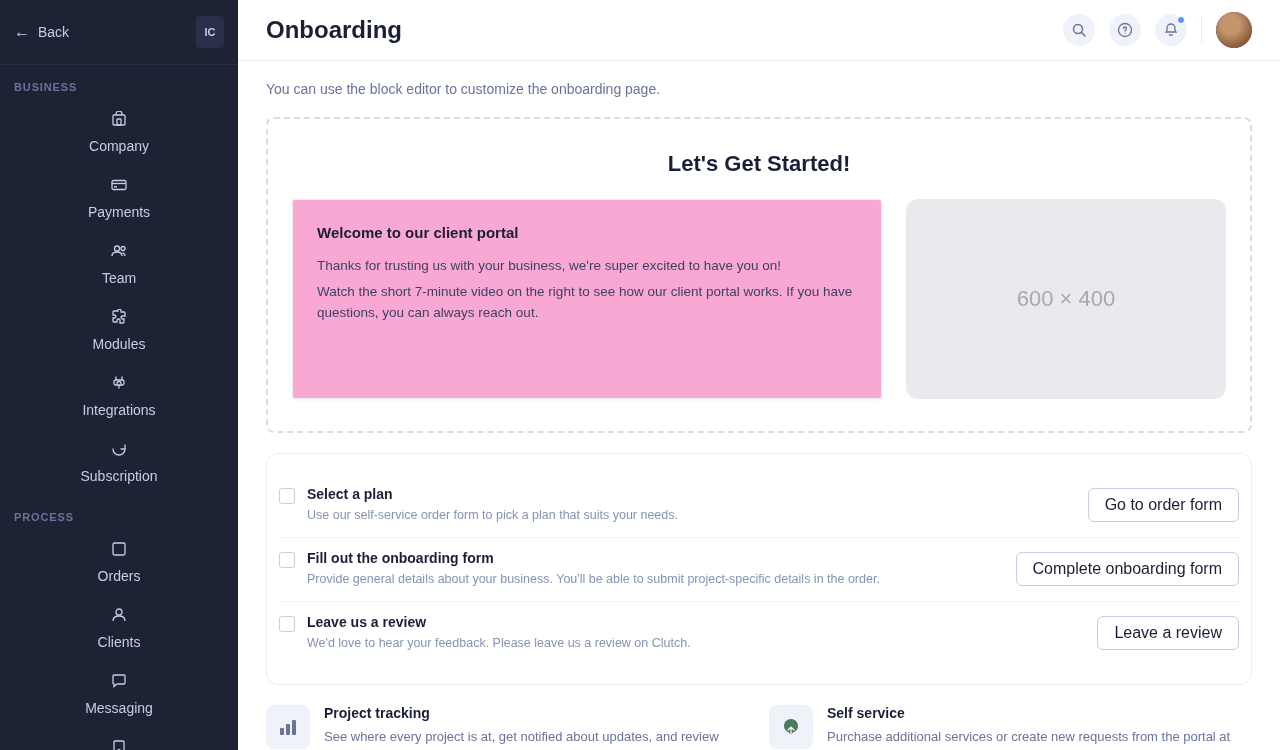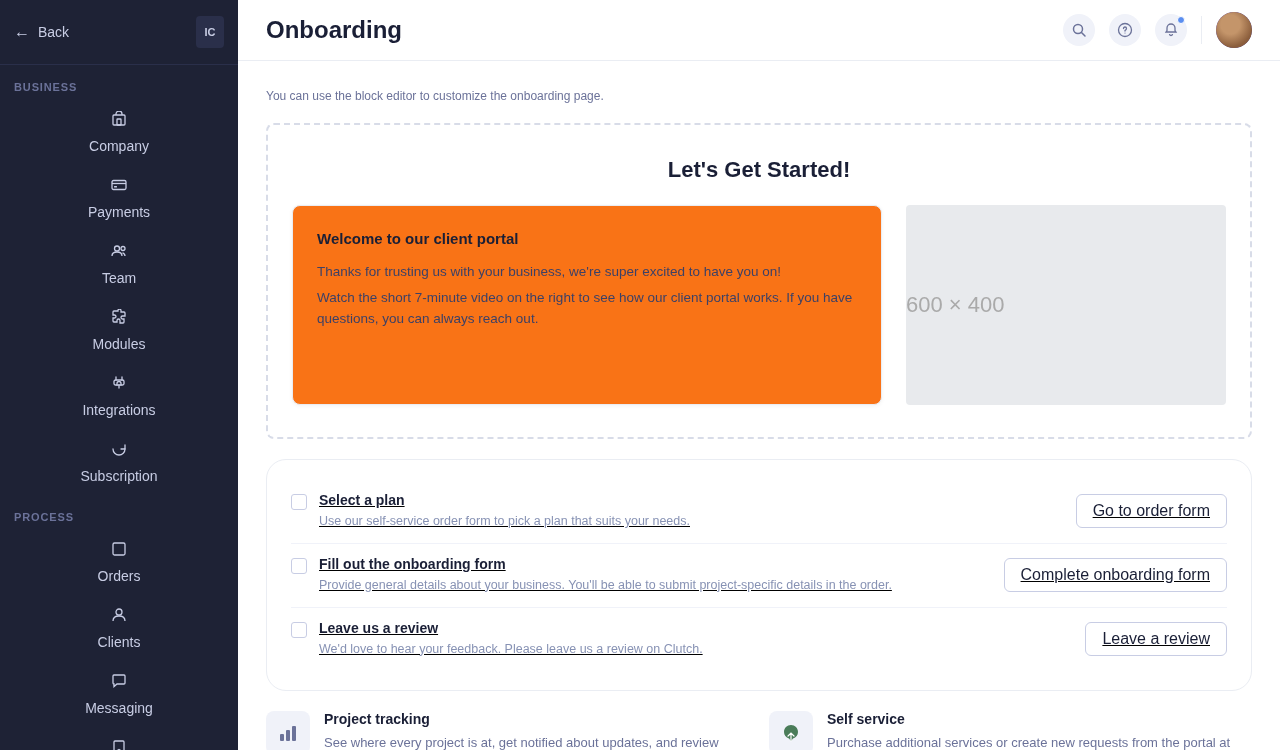--- a/index.html
+++ b/index.html
@@ -138,41 +138,40 @@
     .divider-v {
       width: 1px;
       height: 28px;
       background: #eaedf3;
     }
     .content {
       padding: 20px 28px;
       flex: 1;
     }
     .subtitle {
-      font-size: 12px;
+      font-size: 14px;
       color: #6b7299;
       margin-bottom: 20px;
-      margin-top: 8px;
     }
 
     
     .dashed-card {
       border: 2px dashed #d8dce8;
       border-radius: 8px;
       padding: 32px 24px;
       display: flex;
       align-items: center;
       gap: 28px;
       margin-bottom: 20px;
     }
     .welcome-card {
       flex: 1;
-      background: #f97316;
+      background: #f9a8d4;
       border: 1px solid #eaedf3;
-      border-radius: 8px;
+      border-radius: 3px;
       padding: 24px;
       box-shadow: 0 1px 4px rgba(0,0,0,0.05);
     }
     .welcome-card h3 {
       font-size: 15px;
       font-weight: 700;
       color: #1a1f36;
       margin-bottom: 14px;
     }
     .welcome-card p {
@@ -180,37 +179,36 @@
       color: #3d4166;
       line-height: 1.6;
       margin-bottom: 4px;
     }
     .welcome-card p:last-child { margin-bottom: 0; }
     .video-placeholder {
       width: 320px;
       min-width: 320px;
       height: 200px;
       background: #e8eaed;
-      border-radius: 4px;
-      display: flex;
-      align-items: center;
-      justify-content: flex-start;
+      border-radius: 12px;
+      display: flex;
+      align-items: center;
+      justify-content: center;
       color: #aaa;
       font-size: 22px;
       font-weight: 300;
     }
 
     
     .checklist-card {
       border: 1px solid #eaedf3;
-      border-radius: 20px;
-      padding: 20px 24px;
+      border-radius: 12px;
+      padding: 20px 12px;
       margin-bottom: 20px;
       background: #fff;
-      text-decoration: underline;
     }
     .checklist-item {
       display: flex;
       align-items: flex-start;
       justify-content: space-between;
       padding: 12px 0;
       border-bottom: 1px solid #f0f2f9;
     }
     .checklist-item:last-child { border-bottom: none; }
     .checklist-left {

